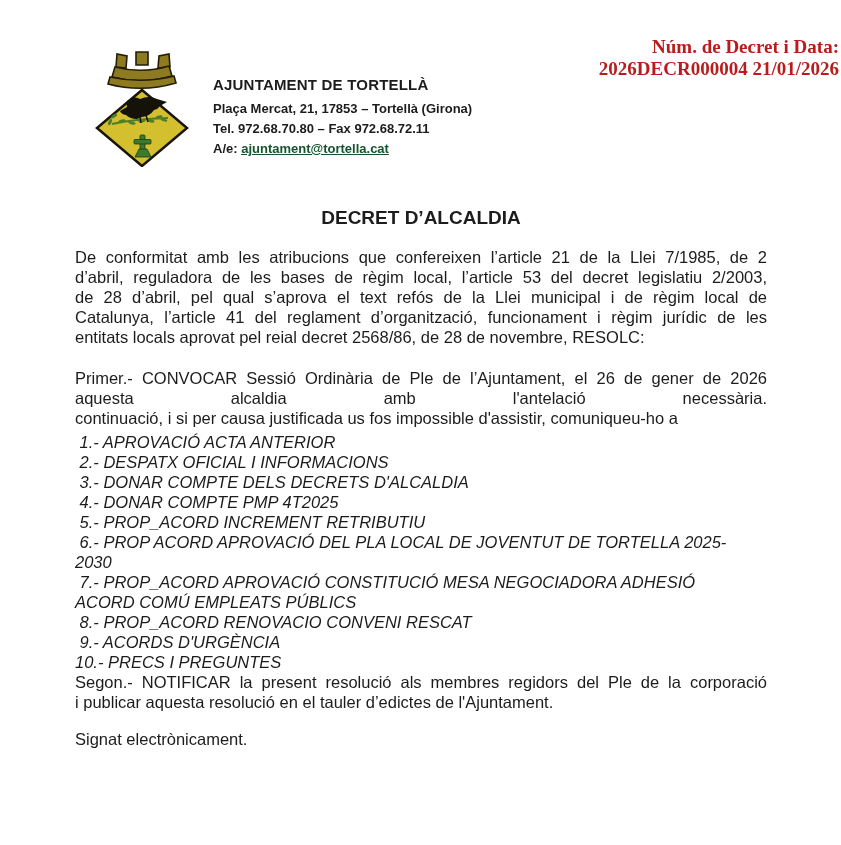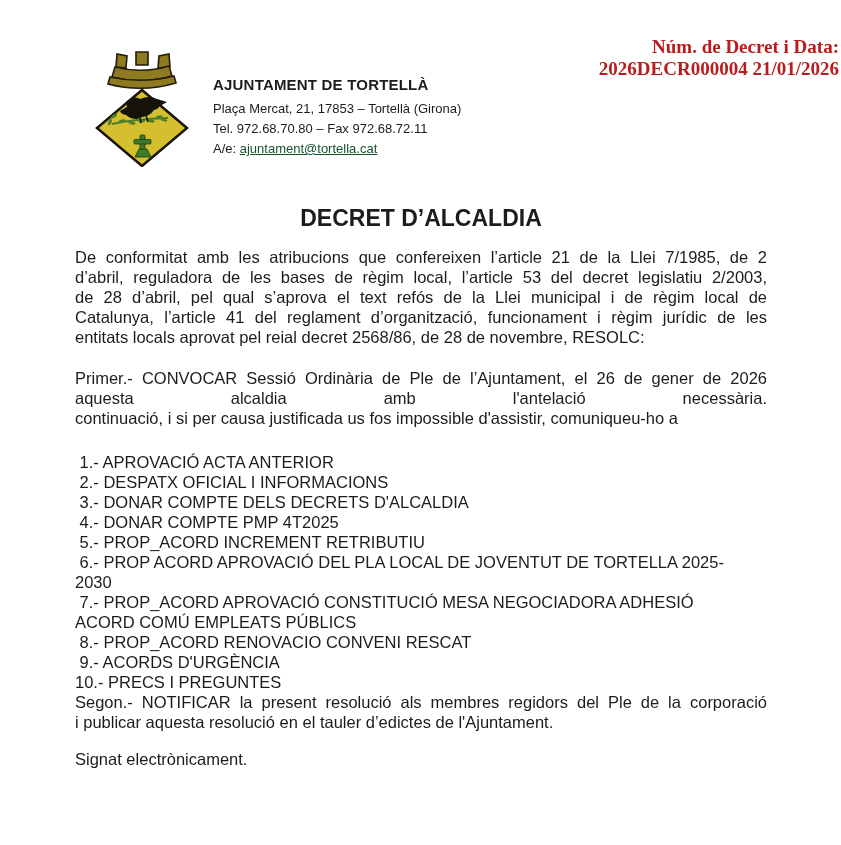--- a/index.html
+++ b/index.html
@@ -17,35 +17,35 @@
   .crown-part { fill: #8e7a20; stroke: #241d07; stroke-width: 1.6px; }
   .shield { fill: #d4c02e; stroke: #1a1509; stroke-width: 2.5px; }
   .bird { fill: #15120a; }
   .bird-leg { stroke: #15120a; stroke-width: 1.5px; fill: none; }
   .branch-stem { stroke: #4e7e2b; stroke-width: 2.2px; fill: none; }
   .leaf { fill: #4e7e2b; }
   .cross { fill: #3c7a2c; stroke: #1d3a12; stroke-width: 0.8px; }
   
   .org { position: absolute; left: 183px; top: 76px; margin-left: 30px; }
   .org-name { font-weight: bold; font-size: 15px; line-height: 18px; margin-bottom: 5px; letter-spacing: 0.2px; }
-  .org-line { font-size: 13px; line-height: 20px; }
+  .org-line { font-size: 13px; line-height: 20px; font-weight: bold; }
   .email { color: #14532d; text-decoration: underline; cursor: pointer; }
   
   .ref {
     position: absolute; left: 597px; top: 36px; width: 242px;
     font-family: "Liberation Serif", "DejaVu Serif", serif;
     font-weight: bold; font-size: 19px; line-height: 22px; color: #b91c1c; text-align: right;
   }
   
   .main { position: absolute; left: 75px; top: 206px; width: 692px; font-size: 16.5px; line-height: 20px; }
-  .title { font-weight: bold; font-size: 23px; line-height: 24px; text-align: center; }
+  .title { font-weight: bold; font-size: 19px; line-height: 24px; text-align: center; }
   .p1 { margin-top: 17px; }
   .p2 { margin-top: 21px; }
   .agenda-heading { margin-top: 11px; font-weight: bold; font-size: 20px; line-height: 24px; }
-  .agenda { margin-top: 24px; }
+  .agenda { margin-top: 4px; font-style: italic; }
   .segon { margin-top: 0; }
   .signature { margin-top: 17px; }
   
   .justified .tl { text-align: justify; text-align-last: justify; }
   .justified .tl:last-child { text-align-last: left; }
   .agenda .tl { text-align: left; white-space: pre; }
 </style>
 </head>
 <body>
 

